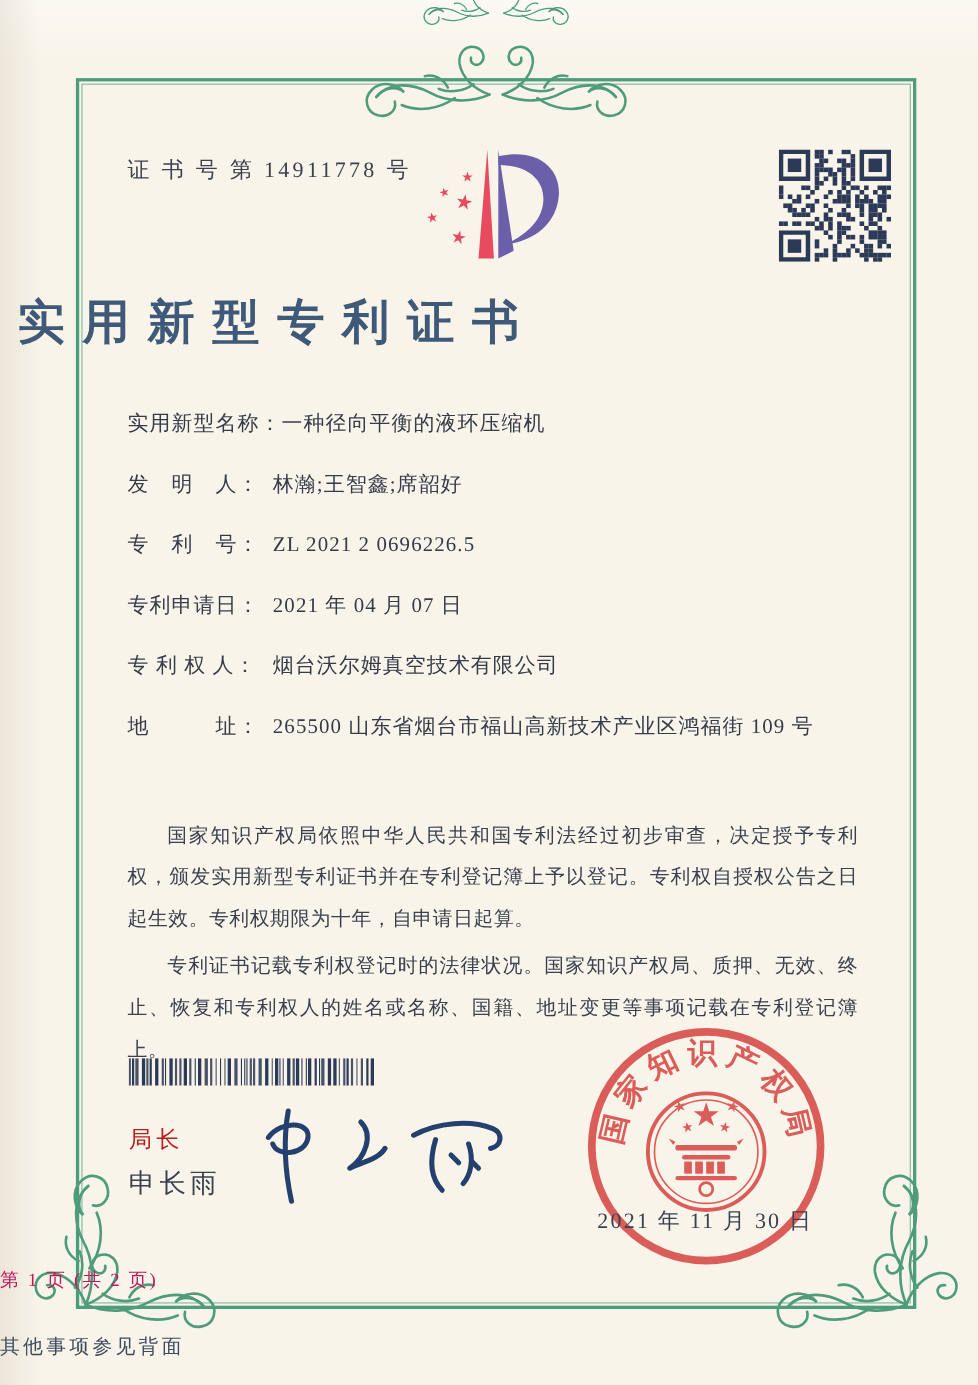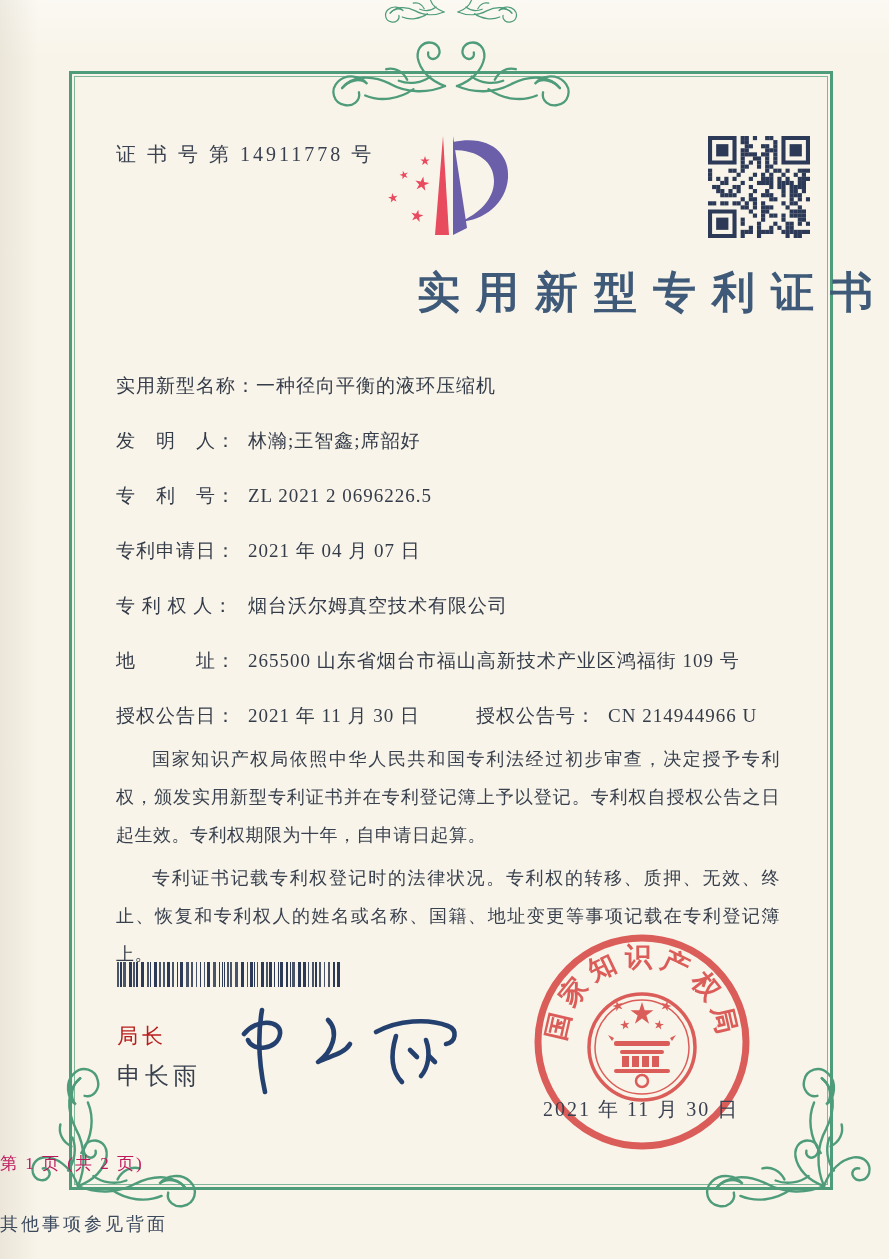--- a/index.html
+++ b/index.html
@@ -31,21 +31,21 @@
   }
   .ornaments{position:absolute;left:0;top:0;pointer-events:none;}
   .cert-no{
     position:absolute;left:116px;top:141px;
     font-size:20px;letter-spacing:3px;color:#3a4150;
   }
   .logo{position:absolute;left:352px;top:126px;}
   .qr{position:absolute;left:708px;top:136px;}
   .title{
     position:absolute;left:0;top:264px;width:100%;
-    margin:0;text-align:right;
+    margin:0;text-align:left;
     font-size:43px;font-weight:bold;letter-spacing:16px;
     color:#3e5a78;text-indent:16px;
   }
   .fields{
     position:absolute;left:116px;top:372px;width:680px;
     font-size:19px;line-height:28px;color:#343b49;
   }
   .fields .row{margin-bottom:27px;white-space:nowrap;}
   .fields .lbl{display:inline-block;min-width:132px;letter-spacing:1px;}
   .fields .val{letter-spacing:1px;}
@@ -358,28 +358,25 @@
     </div>
     <div class="row">
       <span class="lbl">专利申请日：</span><span class="val">2021 年 04 月 07 日</span>
     </div>
     <div class="row">
       <span class="lbl">专 利 权 人：</span><span class="val">烟台沃尔姆真空技术有限公司</span>
     </div>
     <div class="row">
       <span class="lbl">地　　　址：</span><span class="val">265500  山东省烟台市福山高新技术产业区鸿福街 109 号</span>
     </div>
-    <div class="row">
-      <span class="lbl">授权公告日：</span><span class="val">2021 年 11 月 30 日</span><span class="lbl pair2">授权公告号：</span><span class="val">CN 214944966 U</span>
-    </div>
   </div>
 
   <div class="paras">
     <p>国家知识产权局依照中华人民共和国专利法经过初步审查，决定授予专利权，颁发实用新型专利证书并在专利登记簿上予以登记。专利权自授权公告之日起生效。专利权期限为十年，自申请日起算。</p>
-    <p>专利证书记载专利权登记时的法律状况。专利权的转移、质押、无效、终止、恢复和专利权人的姓名或名称、国籍、地址变更等事项记载在专利登记簿上。</p>
+    <p>专利证书记载专利权登记时的法律状况。国家知识产权局、质押、无效、终止、恢复和专利权人的姓名或名称、国籍、地址变更等事项记载在专利登记簿上。</p>
   </div>
 
   <svg class="barcode" id="barcode" width="223" height="25" viewBox="0 0 223 25">
       <rect x="0" y="0" width="2" height="25" fill="#4a5468"></rect>
       <rect x="3" y="0" width="2" height="25" fill="#2c3a57"></rect>
       <rect x="6" y="0" width="3" height="25" fill="#4a5468"></rect>
       <rect x="12" y="0" width="3" height="25" fill="#2c3a57"></rect>
       <rect x="16" y="0" width="2" height="25" fill="#4a5468"></rect>
       <rect x="19" y="0" width="2" height="25" fill="#2c3a57"></rect>
       <rect x="24" y="0" width="3" height="25" fill="#2c3a57"></rect>

